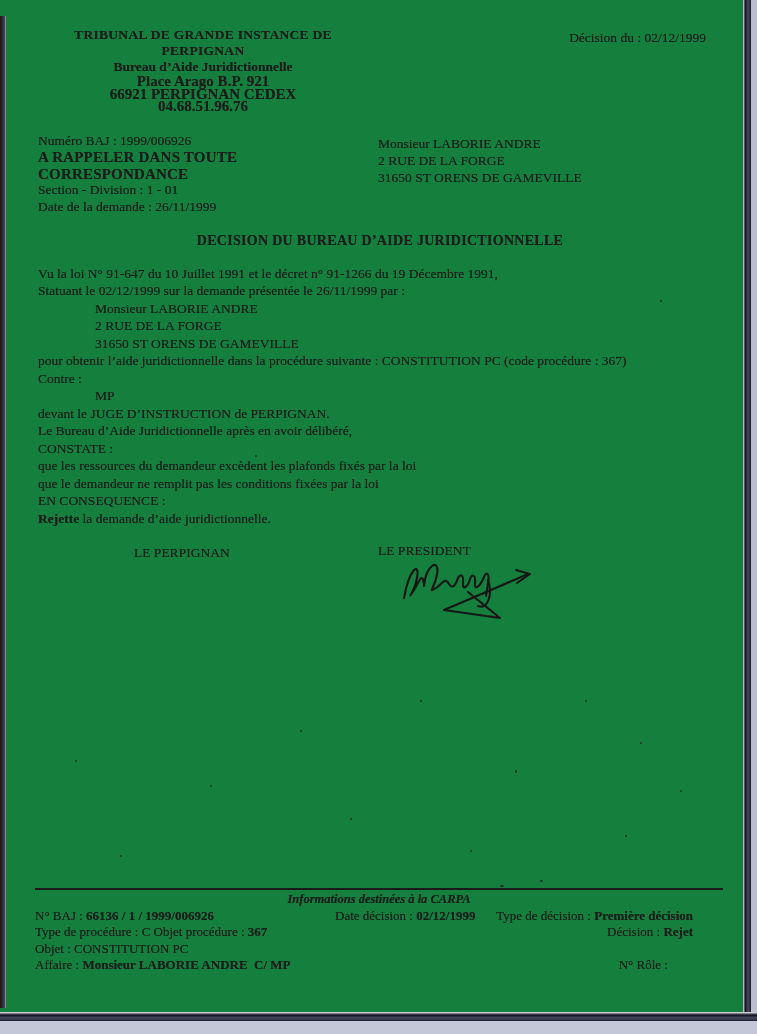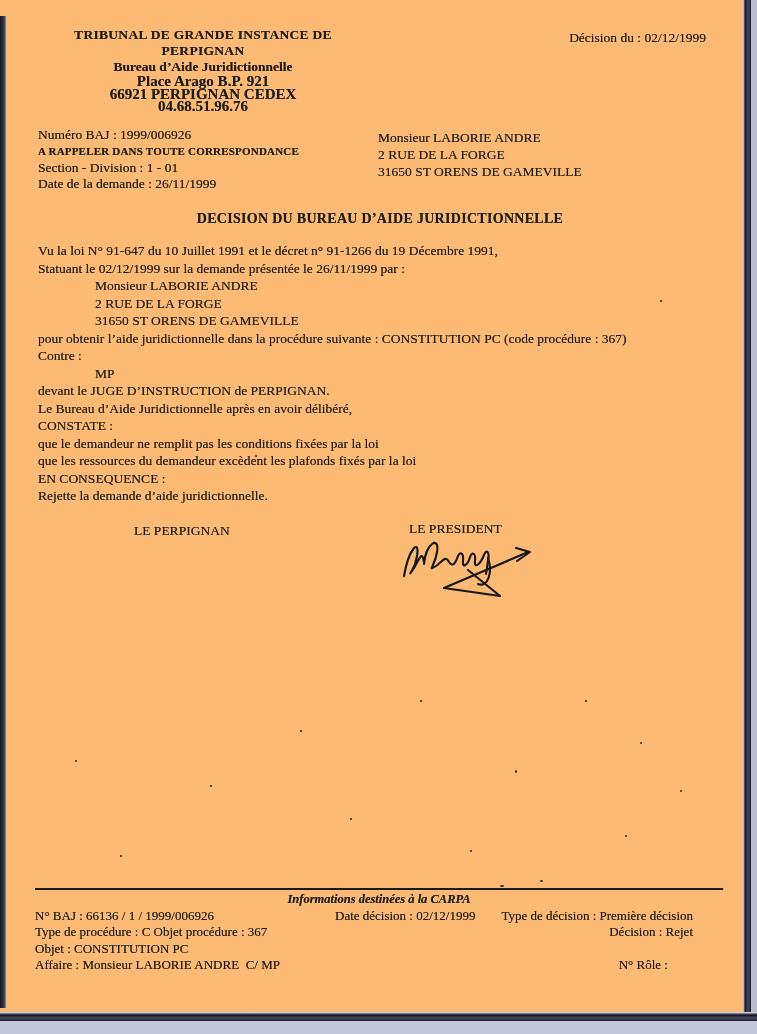--- a/index.html
+++ b/index.html
@@ -2,61 +2,61 @@
 <html><head>
 <meta charset="utf-8">
 <style>
   html,body{margin:0;padding:0;}
   body{
     width:757px;height:1034px;position:relative;overflow:hidden;
     background:#ffffff;
     font-family:"Liberation Serif","DejaVu Serif",serif;
     color:#1c1c1c;
   }
-  .sheet{position:absolute;inset:0;background:#fdba74;}
+  .sheet{position:absolute;inset:0;background:#15803d;}
   
   .edge-left{position:absolute;left:0;top:16px;width:6px;height:992px;
     background:linear-gradient(to right,#15151d 0,#3a3a46 70%,#9a9aa6 100%);}
   .edge-right-outer{position:absolute;right:0;top:0;width:6px;height:1022px;background:#b9bdcd;}
   .edge-right{position:absolute;right:5px;top:0;width:9px;height:1020px;
     background:linear-gradient(to right,#e8e8ee 0,#10101f 25%,#4a4a60 55%,#0c0c1c 100%);}
   .edge-bottom-outer{position:absolute;left:0;bottom:0;width:100%;height:13px;background:#c3c7d8;}
   .edge-bottom{position:absolute;left:0;bottom:12px;width:100%;height:10px;
     background:linear-gradient(to bottom,#f0f0f4 0,#101020 30%,#4a4a60 60%,#0d0d1e 100%);}
 
   .content{position:absolute;left:38px;top:0;width:684px;font-size:13.5px;line-height:17.5px;
     text-shadow:0 0 .35px rgba(20,20,20,.55);}
-  .b{font-weight:normal;margin-top:9px;}
+  .b{font-weight:bold;margin-top:9px;}
 
   
   .hdr{display:flex;margin-top:27px;}
   .hdr-left{width:330px;text-align:center;font-weight:bold;font-size:13.5px;line-height:16px;}
   .hdr-left .small{font-weight:bold;font-size:15px;line-height:12.5px;}
   .hdr-right{margin-left:auto;padding-right:16px;font-size:13.5px;padding-top:2px;}
   .court{letter-spacing:.3px;}
 
   
-  .refrow{display:flex;margin-top:14px;}
+  .refrow{display:flex;margin-top:20px;}
   .ref{width:340px;line-height:16.5px;}
-  .ref .rappel{font-weight:bold;font-size:11px;letter-spacing:.2px;}
+  .ref .rappel{font-weight:bold;font-size:15px;letter-spacing:.2px;}
   .recipient{margin-left:0;line-height:17px;padding-top:2px;}
 
   .doc-title{text-align:center;font-weight:bold;font-size:14px;margin-top:17px;letter-spacing:.3px;}
 
   .bodytext{margin-top:15px;}
   .bodytext p{margin:0;}
   .ind{padding-left:57px;}
   .mt10{margin-top:9px;}
   .mt14{margin-top:14px;}
   .mt30{margin-top:29px;}
   .mt13{margin-top:13px;}
 
   .sig-row{position:relative;height:106px;margin-top:11px;}
   .sig-greffier{position:absolute;left:96px;top:6px;}
-  .sig-president{position:absolute;left:371px;top:4px;}
+  .sig-president{position:absolute;left:340px;top:4px;}
   .sig-svg{position:absolute;left:358px;top:14px;}
 
   
   .carpa{position:absolute;left:35px;top:888px;width:688px;font-size:13px;line-height:16.5px;
     text-shadow:0 0 .35px rgba(20,20,20,.55);}
   .carpa-rule{border:0;border-top:2px solid #1a1a1a;margin:0 0 1px 0;}
   .carpa-title{text-align:center;font-style:italic;font-weight:bold;font-size:12.5px;}
   .crow{display:flex;}
   .crow .c1{flex:0 0 300px;}
   .crow .c2{flex:1;}
@@ -107,22 +107,22 @@
       <p class="ind">2 RUE DE LA FORGE</p>
       <p class="ind">31650 ST ORENS DE GAMEVILLE</p>
       <p>pour obtenir l’aide juridictionnelle dans la procédure suivante : CONSTITUTION PC  (code procédure : 367)</p>
       <p>Contre :</p>
       <p class="ind">MP</p>
 
       <p class="mt10">devant le JUGE D’INSTRUCTION de PERPIGNAN.</p>
       <p class="mt14">Le Bureau d’Aide Juridictionnelle après en avoir délibéré,</p>
 
       <p class="mt30">CONSTATE :</p>
+      <p>que les ressources du demandeur excèdent les plafonds fixés par la loi</p>
       <p>que le demandeur ne remplit pas les conditions fixées par la loi</p>
-      <p>que les ressources du demandeur excèdent les plafonds fixés par la loi</p>
 
       <p class="mt13">EN CONSEQUENCE :</p>
       <p><span class="b">Rejette</span><span> la demande d’aide juridictionnelle.</span></p>
 
       <div class="sig-row">
         <span class="sig-greffier">LE PERPIGNAN</span>
         <span class="sig-president">LE PRESIDENT</span>
         <svg class="sig-svg" width="170" height="72" viewBox="0 0 170 72">
           <g fill="none" stroke="#161616" stroke-width="2.1" stroke-linecap="round" stroke-linejoin="round">
             <path d="M8,46 C13,18 24,8 21,26 C19,40 9,50 18,38 C24,28 26,20 28,32"></path>

